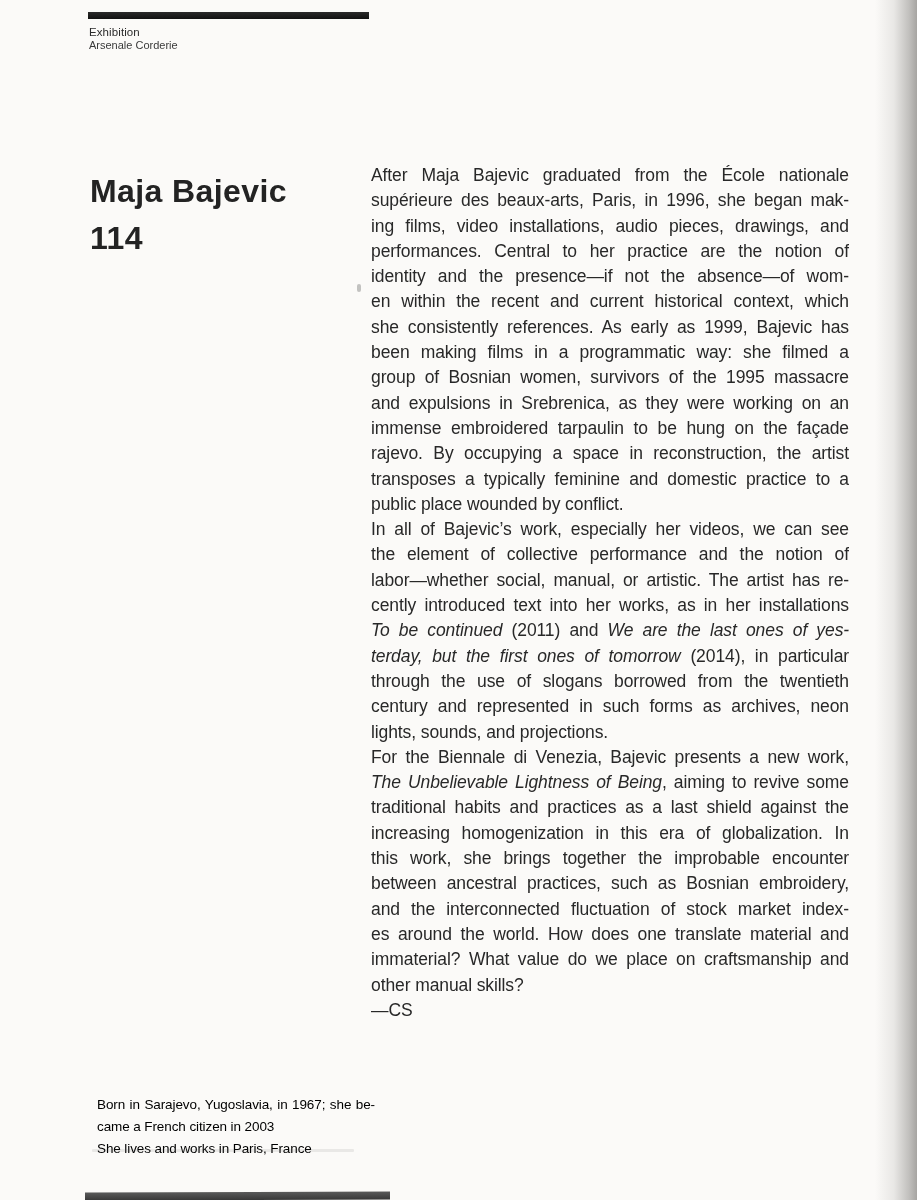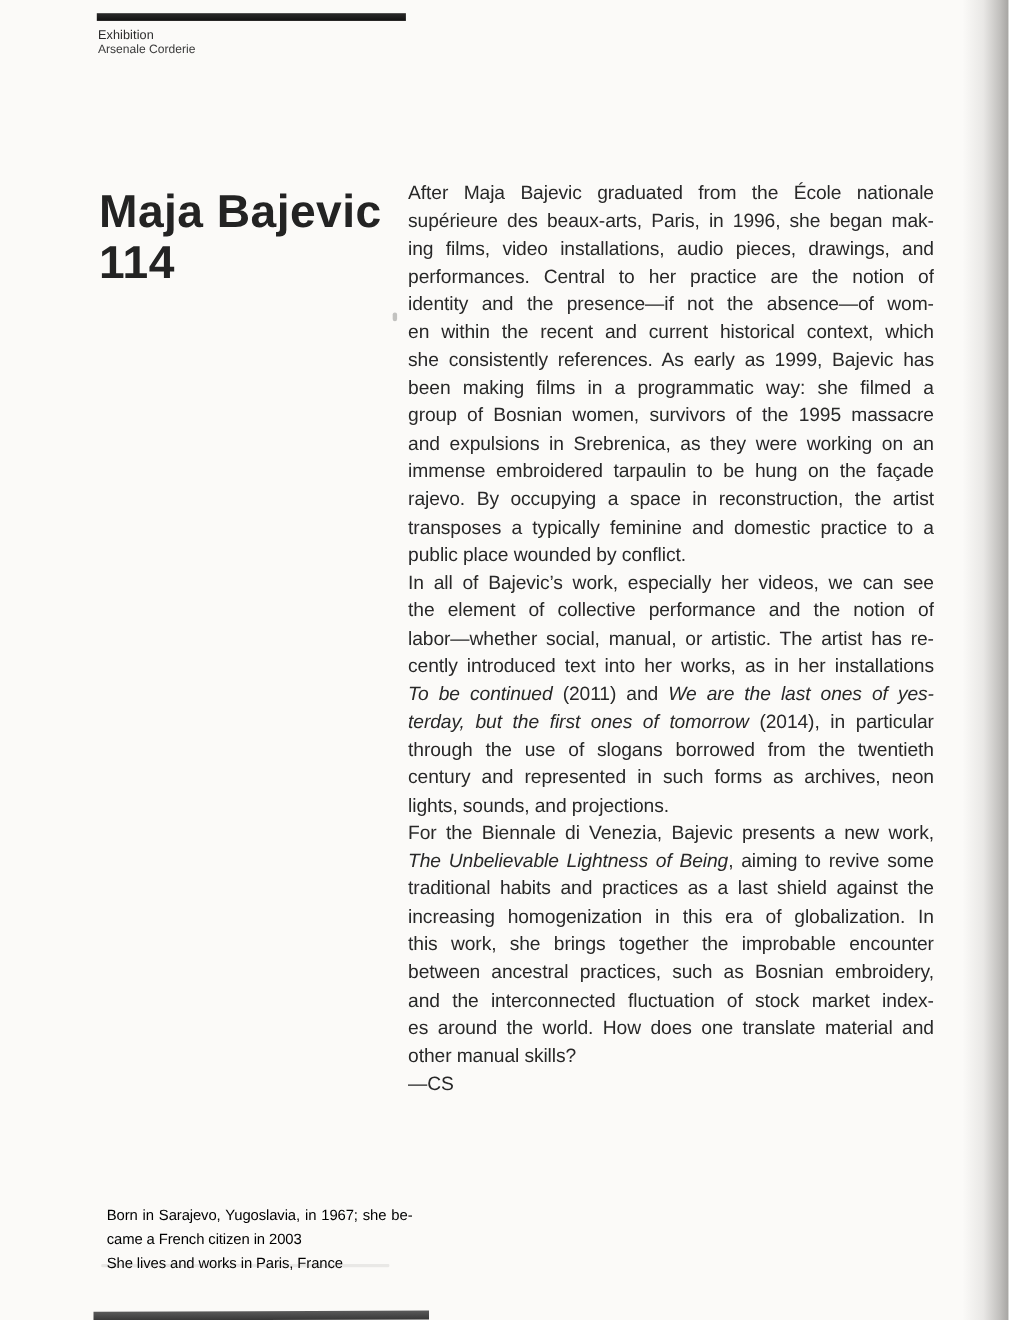--- a/index.html
+++ b/index.html
@@ -22,21 +22,21 @@
   .header-label {
     position:absolute; left:89px; top:26px;
     font-size:11.5px; font-weight:normal; letter-spacing:0.1px; color:#2b2b2b;
   }
   .header-venue {
     position:absolute; left:89px; top:39px;
     font-size:11px; color:#3a3a3a;
   }
   .title-block {
     position:absolute; left:90px; top:168px;
-    font-size:42px; font-weight:bold; line-height:47px;
+    font-size:32px; font-weight:bold; line-height:47px;
     letter-spacing:0.4px; color:#232323;
   }
   .essay {
     position:absolute; left:371px; top:163px; width:478px;
     font-size:17.5px; line-height:25.3px; letter-spacing:-0.1px;
     color:#282828;
   }
   .para { margin:0; }
   .tline {
     text-align:justify; text-align-last:justify;
@@ -113,20 +113,21 @@
         </div>
         <div class="para">
           <div class="tline"><span>For the Biennale di Venezia, Bajevic presents a new work,</span></div>
           <div class="tline"><i>The Unbelievable Lightness of Being</i><span>, aiming to revive some</span></div>
           <div class="tline"><span>traditional habits and practices as a last shield against the</span></div>
           <div class="tline"><span>increasing homogenization in this era of globalization. In</span></div>
           <div class="tline"><span>this work, she brings together the improbable encounter</span></div>
           <div class="tline"><span>between ancestral practices, such as Bosnian embroidery,</span></div>
           <div class="tline"><span>and the interconnected fluctuation of stock market index-</span></div>
           <div class="tline"><span>es around the world. How does one translate material and</span></div>
+          <div class="tline"><span>immaterial? What value do we place on craftsmanship and</span></div>
           <div class="tline last"><span>other manual skills?</span></div>
         </div>
       </div>
     <div class="signature">—CS</div>
   </div>
 
   <div class="footnote">
     <div id="footnote-paras">
         <div class="para">
           <div class="tline"><span>Born in Sarajevo, Yugoslavia, in 1967; she be-</span></div>

